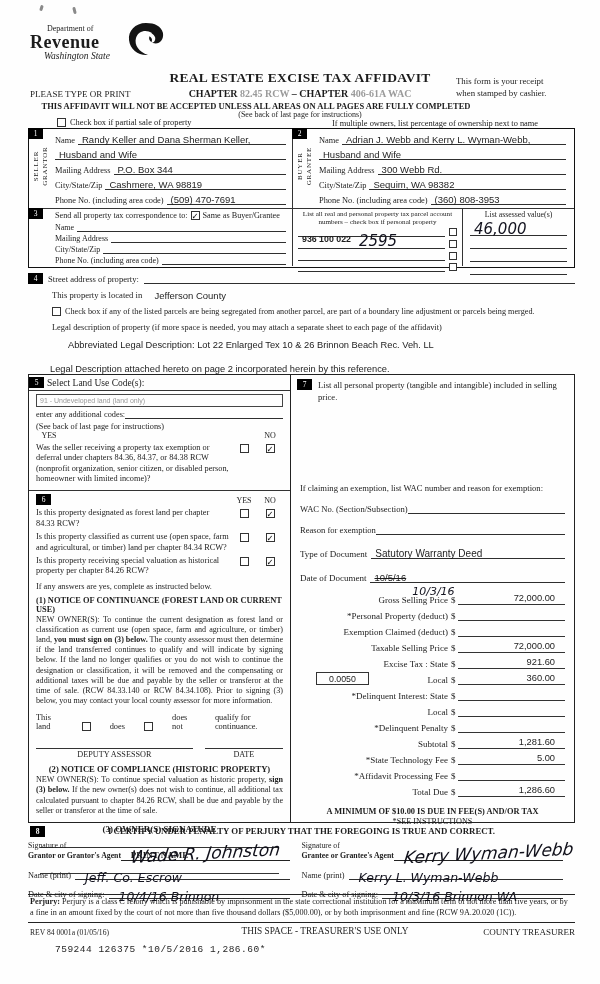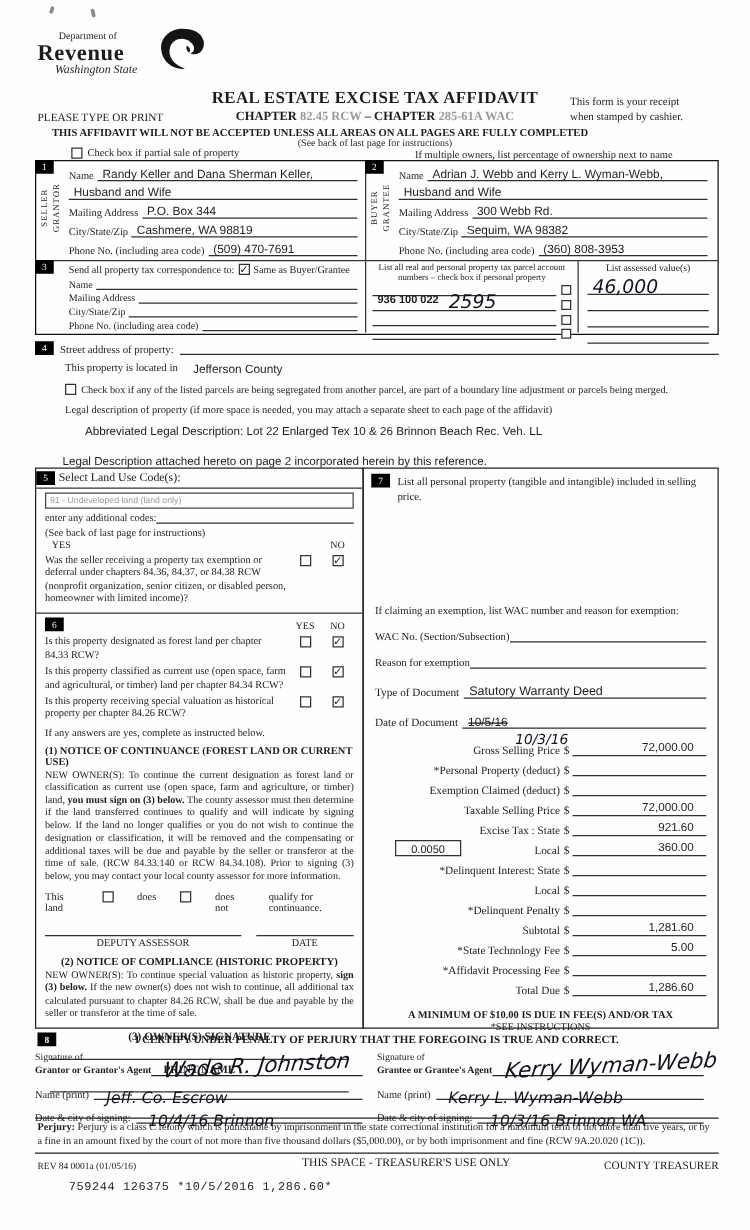--- a/index.html
+++ b/index.html
@@ -95,21 +95,21 @@
   .ynhead { display:flex; justify-content:space-between; font-size:8px; font-weight:normal; }
   .ynhead span { width:26px; text-align:center; }
   .qrow { display:flex; margin-top:3px; }
   .qtext { flex:1; line-height:1.25; padding-right:2px; }
   .qcol { width:26px; display:flex; justify-content:center; align-items:flex-start; padding-top:1px; flex:none; }
   .s6bar { display:flex; justify-content:space-between; align-items:flex-end; margin:6px -7px 0;
            border-top:1px solid #333; padding:3px 7px 0; }
   .anyyes { margin-top:5px; }
   .n1t { font-weight:bold; font-size:8.4px; margin-top:5px; }
   .nbody { text-align:justify; line-height:1.26; margin-top:1px; font-size:8.1px; }
-  .landrow { display:flex; gap:19px; align-items:flex-start; margin-top:7px; font-size:8.4px; }
+  .landrow { display:flex; gap:19px; align-items:flex-end; margin-top:7px; font-size:8.4px; }
   .deprow { display:flex; margin-top:17px; gap:12px; font-size:8.2px; }
   .depL { flex:1.8; border-top:1px solid #333; text-align:center; padding-top:1px; }
   .depR { flex:0.9; border-top:1px solid #333; text-align:center; padding-top:1px; }
   .n2t { font-weight:bold; text-align:center; margin-top:5px; font-size:8.6px; }
   .ost { font-weight:bold; text-align:center; margin-top:8px; font-size:9px; }
   .sl { border-bottom:1px solid #333; height:14px; margin:0 4px; }
   .pnt { font-weight:bold; text-align:center; margin-top:2px; font-size:9px; }
 
   
   .box7 { position:absolute; left:290px; top:374px; width:285px; height:449px;
@@ -176,21 +176,21 @@
       <path d="M16 12 C20 9 27 10 29 15 C30 18 28 21 25 21 C28 17 24 13 19 14 Z" fill="#fefefe"></path>
     </svg>
   </div>
   <div class="ptp">PLEASE TYPE OR PRINT</div>
   <div class="titleblk">
     <div class="t1">REAL ESTATE EXCISE TAX AFFIDAVIT</div>
     <div class="t2">
       <span>CHAPTER</span>
       <span class="faint">82.45 RCW</span>
       <span>– CHAPTER</span>
-      <span class="faint">285-61A WAC</span>
+      <span class="faint">406-61A WAC</span>
     </div>
   </div>
   <div class="receipt">
     <div>This form is your receipt</div>
     <div>when stamped by cashier.</div>
   </div>
   <div class="warn">THIS AFFIDAVIT WILL NOT BE ACCEPTED UNLESS ALL AREAS ON ALL PAGES ARE FULLY COMPLETED</div>
   <div class="seeback">(See back of last page for instructions)</div>
   <div class="partial">
     <span class="cb"></span>

